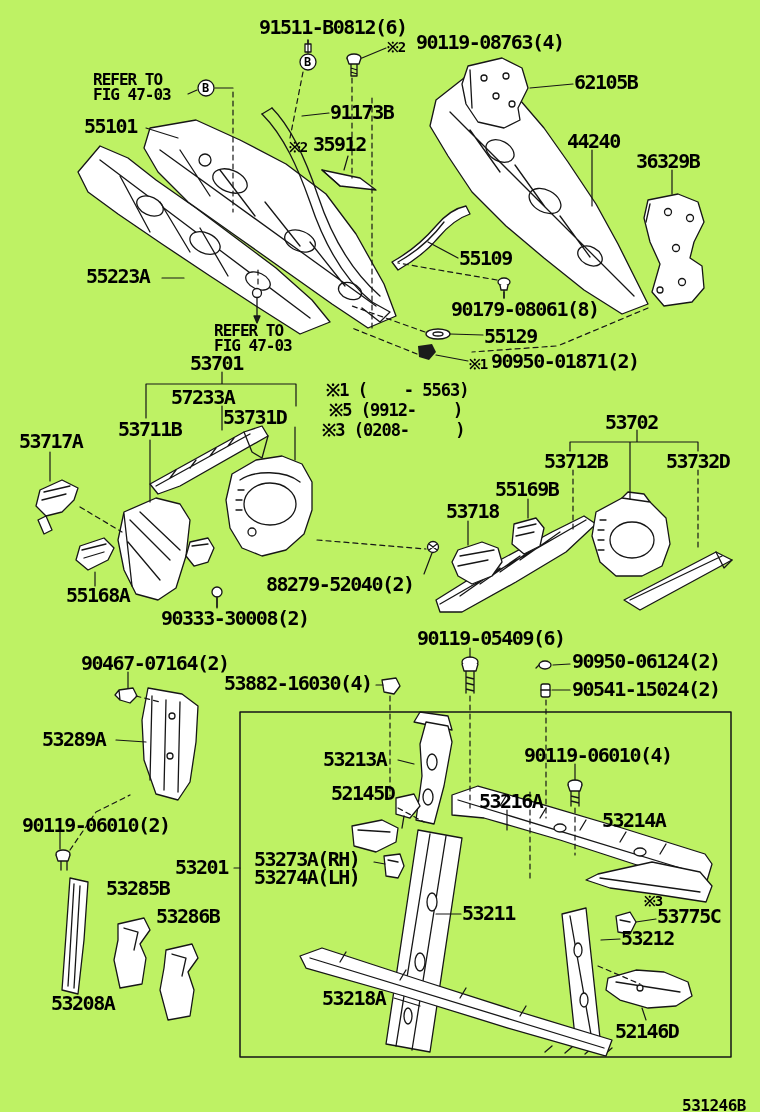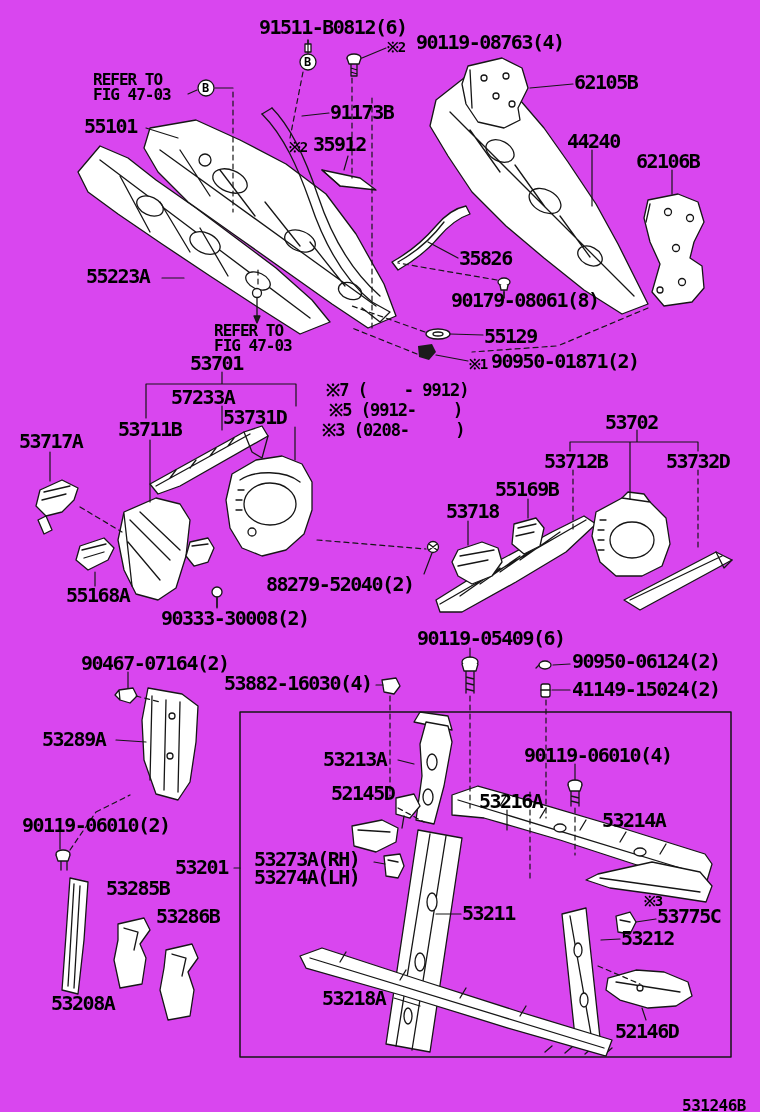--- a/index.html
+++ b/index.html
@@ -1,17 +1,17 @@
 <!DOCTYPE html>
 <html><head>
 <meta charset="utf-8">
 <style>
   html,body{margin:0;padding:0;background:#e8e8e8;}
   .canvas{
-    position:relative;width:760px;height:1112px;background:#d946ef;
+    position:relative;width:760px;height:1112px;background:#bef264;
     font-family:"DejaVu Sans Mono","Liberation Mono",monospace;
     overflow:hidden;margin:0 auto;
   }
   svg.art{position:absolute;left:0;top:0;}
   .lbl{position:absolute;color:#000;font-weight:bold;line-height:1;white-space:pre;}
   .pn{font-size:20px;letter-spacing:-1.5px;}
   .sm{font-size:16px;letter-spacing:-1px;}
   .leg{font-size:17px;letter-spacing:-1px;}
   .sym{font-size:14px;letter-spacing:-1px;}
   .co{font-size:12px;letter-spacing:0;}
@@ -370,48 +370,48 @@
 <div class="lbl sm" style="left:93px;top:72px">REFER TO</div>
 <div class="lbl sm" style="left:93px;top:87px">FIG 47-03</div>
 <div class="lbl co" style="left:304px;top:56px">B</div>
 <div class="lbl co" style="left:202px;top:82px">B</div>
 <div class="lbl pn" style="left:84px;top:116px">55101</div>
 <div class="lbl pn" style="left:330px;top:102px">91173B</div>
 <div class="lbl sym" style="left:289px;top:140px">※2</div>
 <div class="lbl pn" style="left:313px;top:134px">35912</div>
 <div class="lbl pn" style="left:574px;top:72px">62105B</div>
 <div class="lbl pn" style="left:567px;top:131px">44240</div>
-<div class="lbl pn" style="left:636px;top:151px">62106B</div>
+<div class="lbl pn" style="left:636px;top:151px">36329B</div>
 <div class="lbl pn" style="left:86px;top:266px">55223A</div>
-<div class="lbl pn" style="left:459px;top:248px">35826</div>
-<div class="lbl pn" style="left:451px;top:290px">90179-08061(8)</div>
+<div class="lbl pn" style="left:459px;top:248px">55109</div>
+<div class="lbl pn" style="left:451px;top:299px">90179-08061(8)</div>
 <div class="lbl pn" style="left:484px;top:326px">55129</div>
 <div class="lbl sym" style="left:469px;top:357px">※1</div>
 <div class="lbl pn" style="left:491px;top:351px">90950-01871(2)</div>
 <div class="lbl sm" style="left:214px;top:323px">REFER TO</div>
 <div class="lbl sm" style="left:214px;top:338px">FIG 47-03</div>
 <div class="lbl pn" style="left:190px;top:353px">53701</div>
-<div class="lbl leg" style="left:326px;top:382px">※7 (    - 9912)</div>
+<div class="lbl leg" style="left:326px;top:382px">※1 (    - 5563)</div>
 <div class="lbl leg" style="left:329px;top:402px">※5 (9912-    )</div>
 <div class="lbl leg" style="left:322px;top:422px">※3 (0208-     )</div>
 <div class="lbl pn" style="left:171px;top:387px">57233A</div>
 <div class="lbl pn" style="left:223px;top:407px">53731D</div>
 <div class="lbl pn" style="left:118px;top:419px">53711B</div>
 <div class="lbl pn" style="left:19px;top:431px">53717A</div>
 <div class="lbl pn" style="left:66px;top:585px">55168A</div>
 <div class="lbl pn" style="left:161px;top:608px">90333-30008(2)</div>
 <div class="lbl pn" style="left:266px;top:574px">88279-52040(2)</div>
 <div class="lbl pn" style="left:605px;top:412px">53702</div>
 <div class="lbl pn" style="left:544px;top:451px">53712B</div>
 <div class="lbl pn" style="left:666px;top:451px">53732D</div>
 <div class="lbl pn" style="left:495px;top:479px">55169B</div>
 <div class="lbl pn" style="left:446px;top:501px">53718</div>
 <div class="lbl pn" style="left:417px;top:628px">90119-05409(6)</div>
 <div class="lbl pn" style="left:572px;top:651px">90950-06124(2)</div>
-<div class="lbl pn" style="left:572px;top:679px">41149-15024(2)</div>
+<div class="lbl pn" style="left:572px;top:679px">90541-15024(2)</div>
 <div class="lbl pn" style="left:81px;top:653px">90467-07164(2)</div>
 <div class="lbl pn" style="left:224px;top:673px">53882-16030(4)</div>
 <div class="lbl pn" style="left:42px;top:729px">53289A</div>
 <div class="lbl pn" style="left:323px;top:749px">53213A</div>
 <div class="lbl pn" style="left:331px;top:783px">52145D</div>
 <div class="lbl pn" style="left:524px;top:745px">90119-06010(4)</div>
 <div class="lbl pn" style="left:479px;top:791px">53216A</div>
 <div class="lbl pn" style="left:602px;top:810px">53214A</div>
 <div class="lbl pn" style="left:22px;top:815px">90119-06010(2)</div>
 <div class="lbl pn" style="left:175px;top:857px">53201</div>

